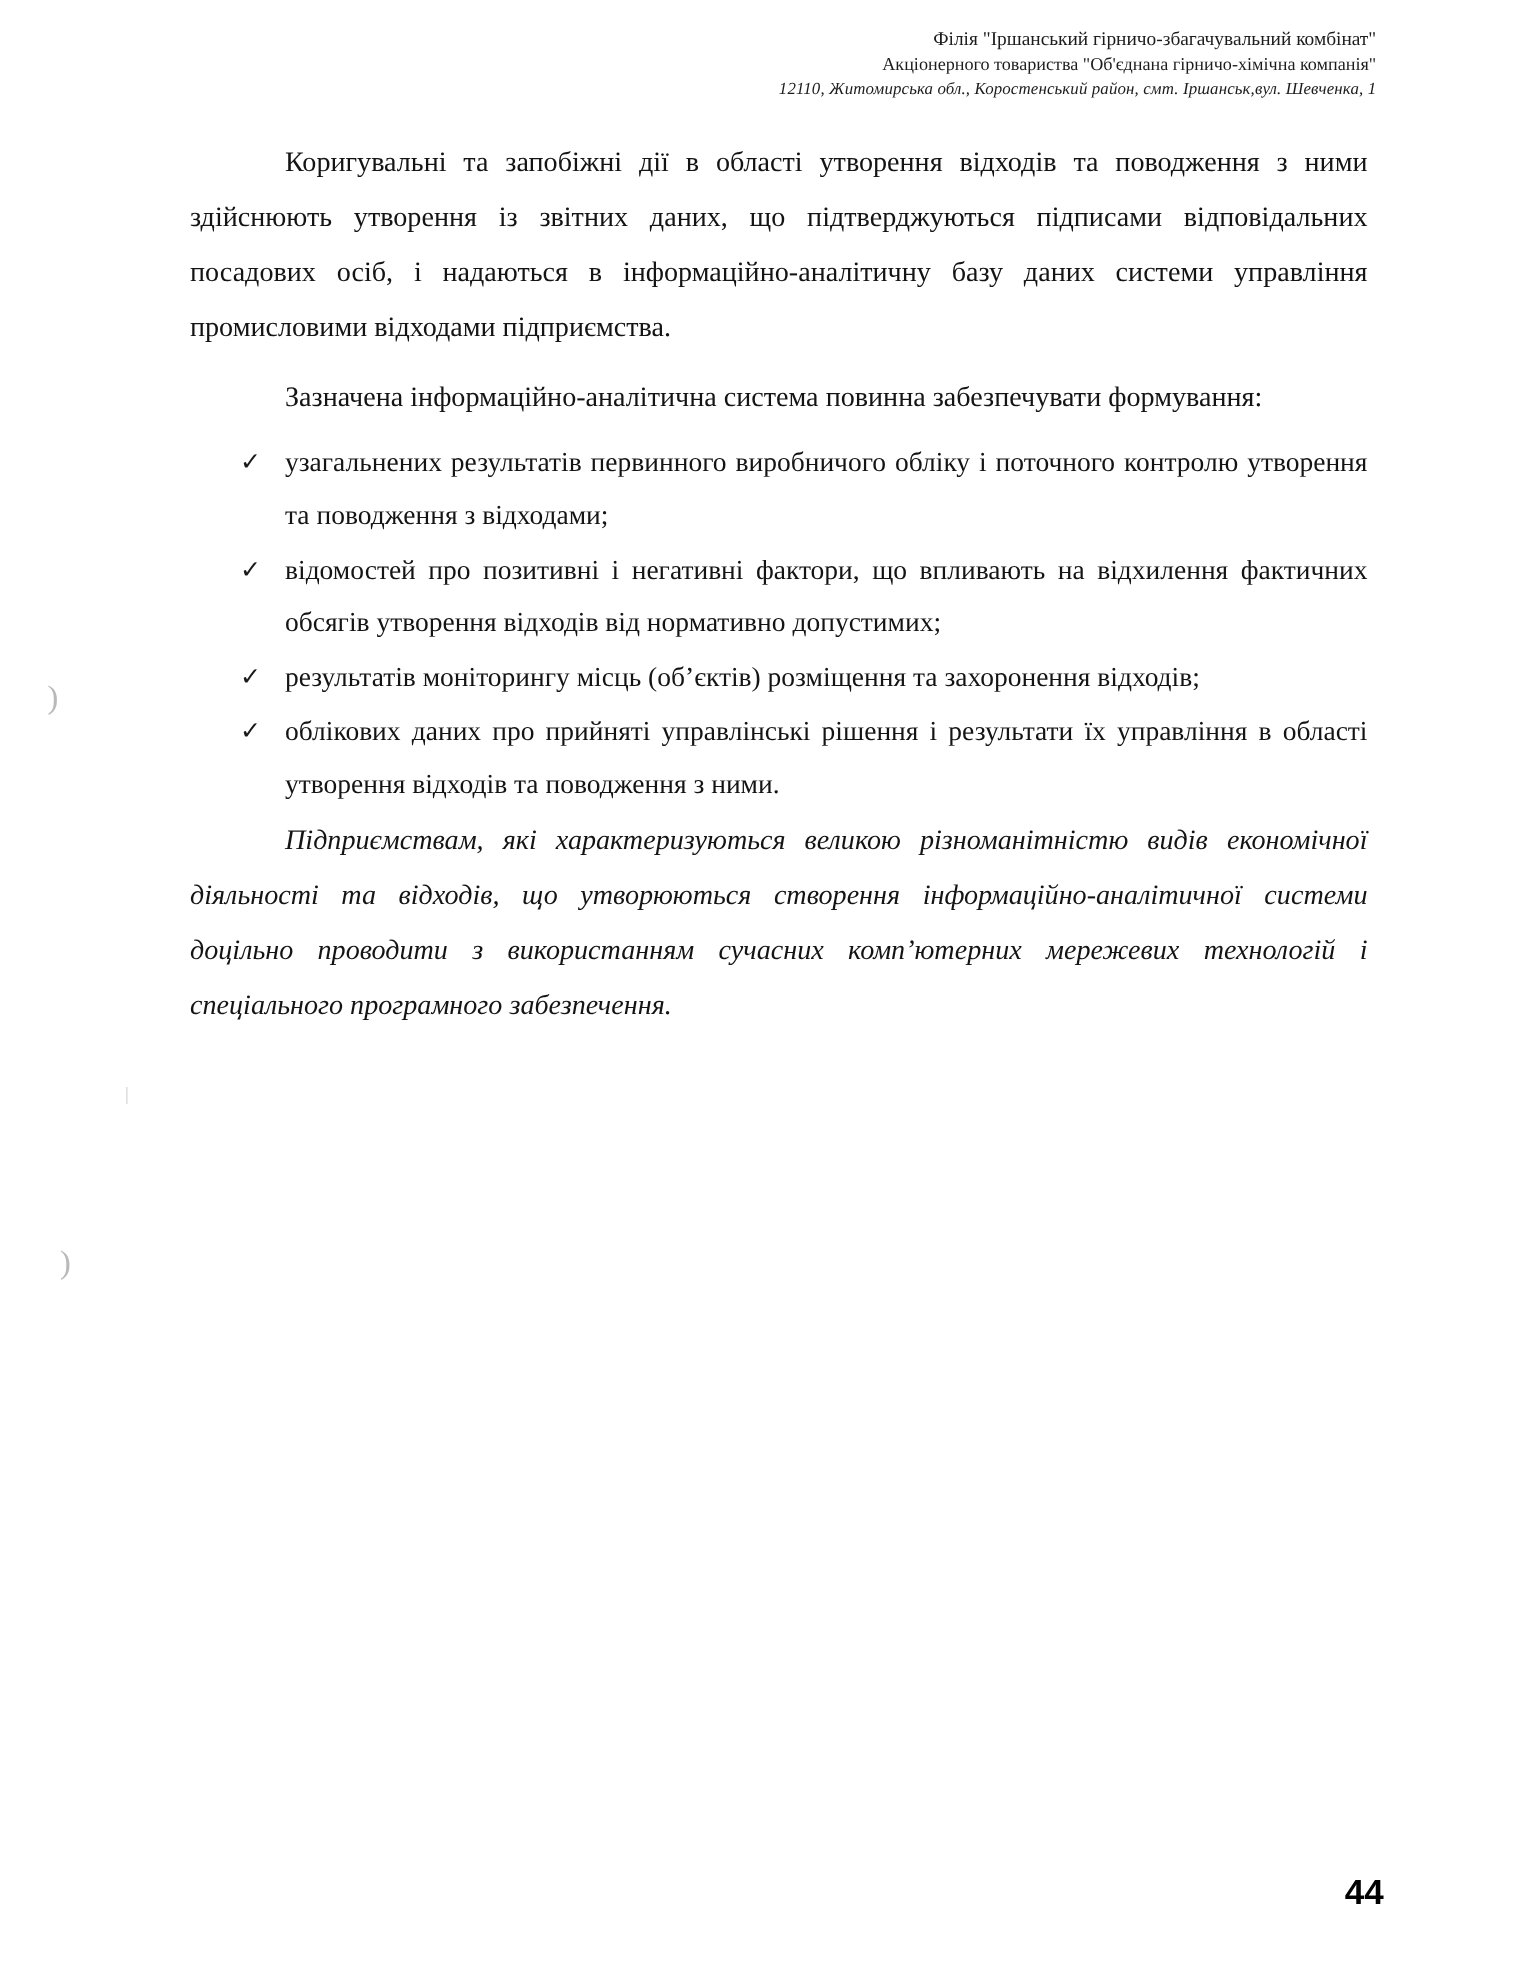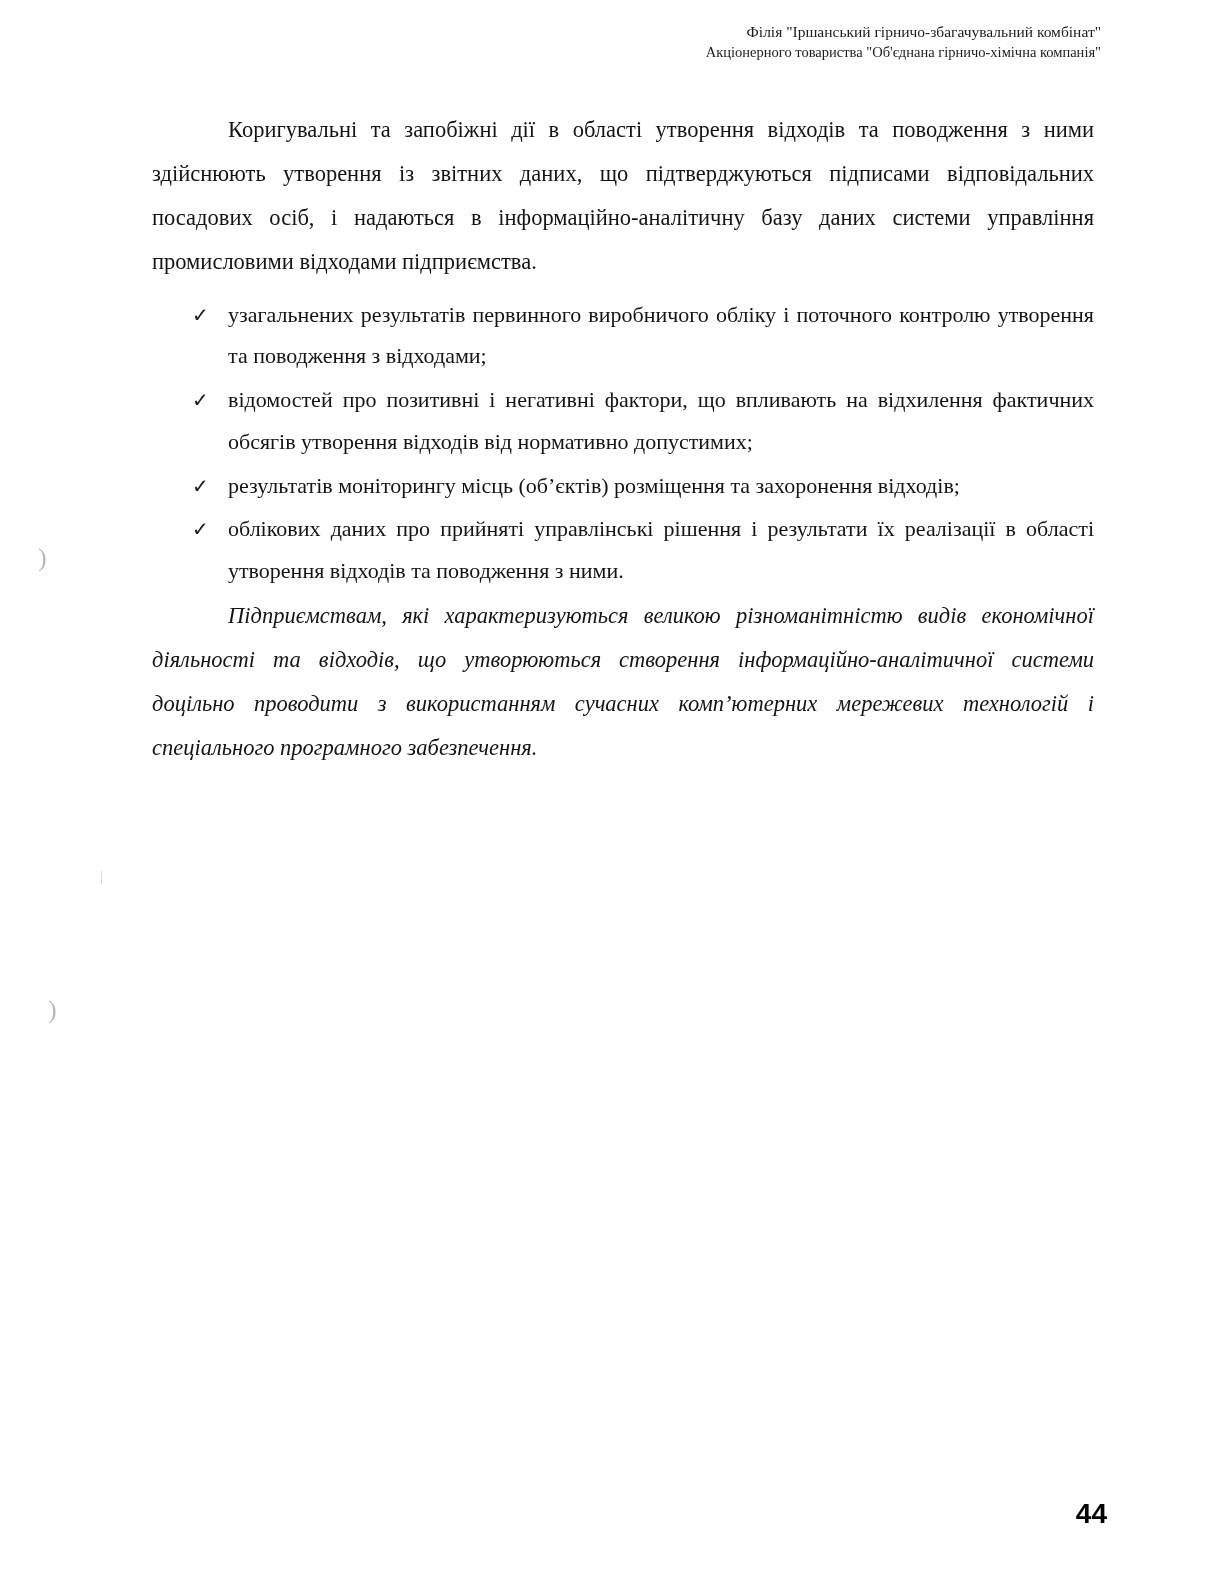--- a/index.html
+++ b/index.html
@@ -111,43 +111,45 @@
   .artifact.a3 { left: 100px; top: 868px; font-size: 15px; color: #cfcfcf; }
 </style>
 </head>
 <body>
 
 <div class="page">
 
   <div class="doc-header">
     <div class="h-line">Філія "Іршанський гірничо-збагачувальний комбінат"</div>
     <div class="h-line small">Акціонерного товариства "Об'єднана гірничо-хімічна компанія"</div>
+    <div class="h-line addr">12110, Житомирська обл., Коростенський район, смт. Іршанськ,вул. Шевченка, 1</div>
   </div>
 
   <div class="content">
 
     <p class="para">Коригувальні та запобіжні дії в області утворення відходів та поводження з ними здійснюють утворення із звітних даних, що підтверджуються підписами відповідальних посадових осіб, і надаються в інформаційно-аналітичну базу даних системи управління промисловими відходами підприємства.</p>
 
+    <p class="para tight">Зазначена інформаційно-аналітична система повинна забезпечувати формування:</p>
 
     <ul class="list">
       <li>
         <span class="tick">✓</span>
         <span class="li-text">узагальнених результатів первинного виробничого обліку і поточного контролю утворення та поводження з відходами;</span>
       </li>
       <li>
         <span class="tick">✓</span>
         <span class="li-text">відомостей про позитивні і негативні фактори, що впливають на відхилення фактичних обсягів утворення відходів від нормативно допустимих;</span>
       </li>
       <li>
         <span class="tick">✓</span>
         <span class="li-text">результатів моніторингу місць (об’єктів) розміщення та захоронення відходів;</span>
       </li>
       <li>
         <span class="tick">✓</span>
-        <span class="li-text">облікових даних про прийняті управлінські рішення і результати їх реалізації в області утворення відходів та поводження з ними.</span>
+        <span class="li-text">облікових даних про прийняті управлінські рішення і результати їх управління в області утворення відходів та поводження з ними.</span>
       </li>
     </ul>
 
     <p class="para gap-para">Підприємствам, які характеризуються великою різноманітністю видів економічної діяльності та відходів, що утворюються створення інформаційно-аналітичної системи доцільно проводити з використанням сучасних комп’ютерних мережевих технологій і спеціального програмного забезпечення.</p>
 
   </div>
 
   <div class="artifact a1">)</div>
   <div class="artifact a2">)</div>
   <div class="artifact a3">|</div>

